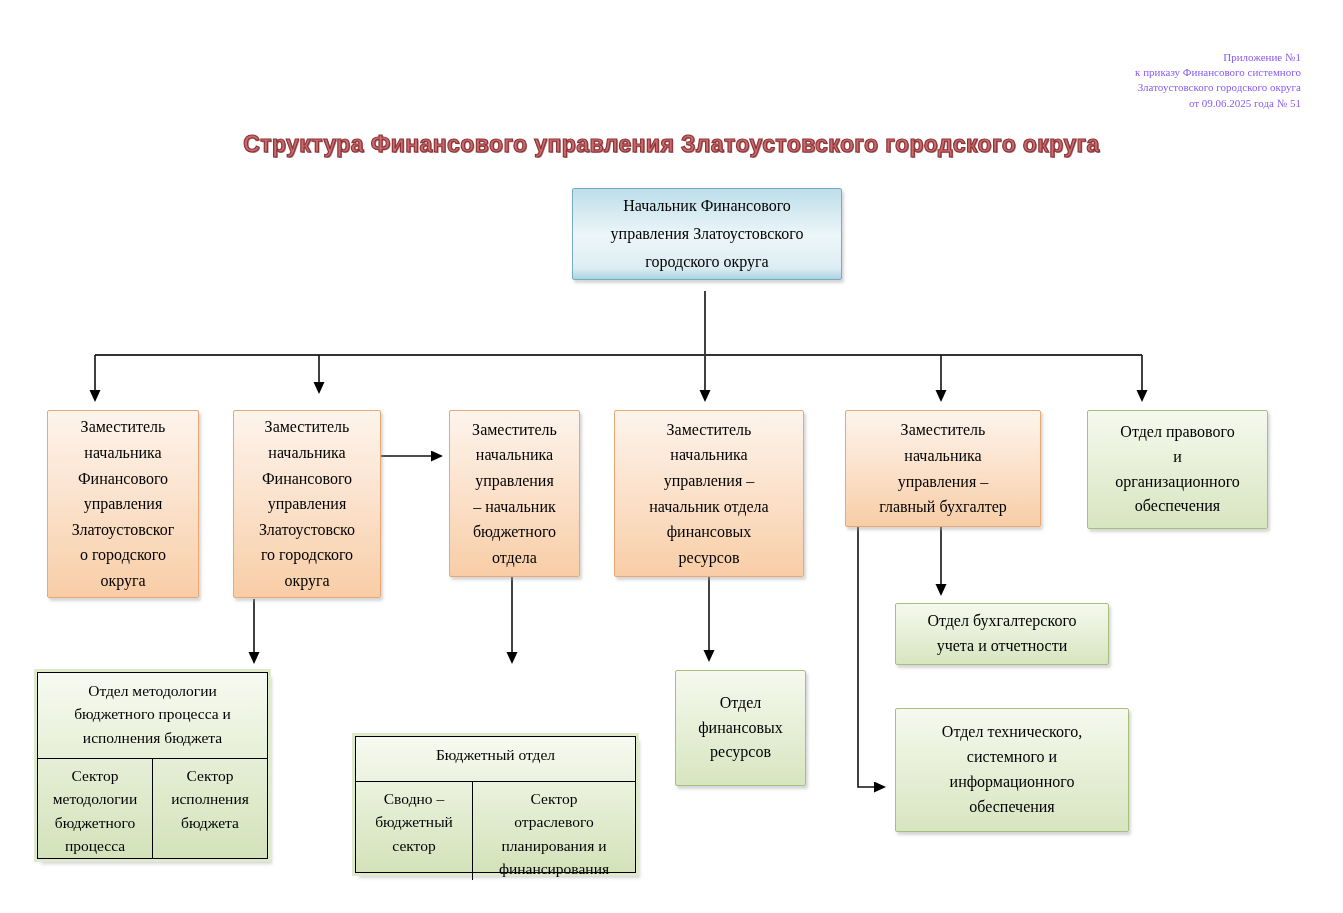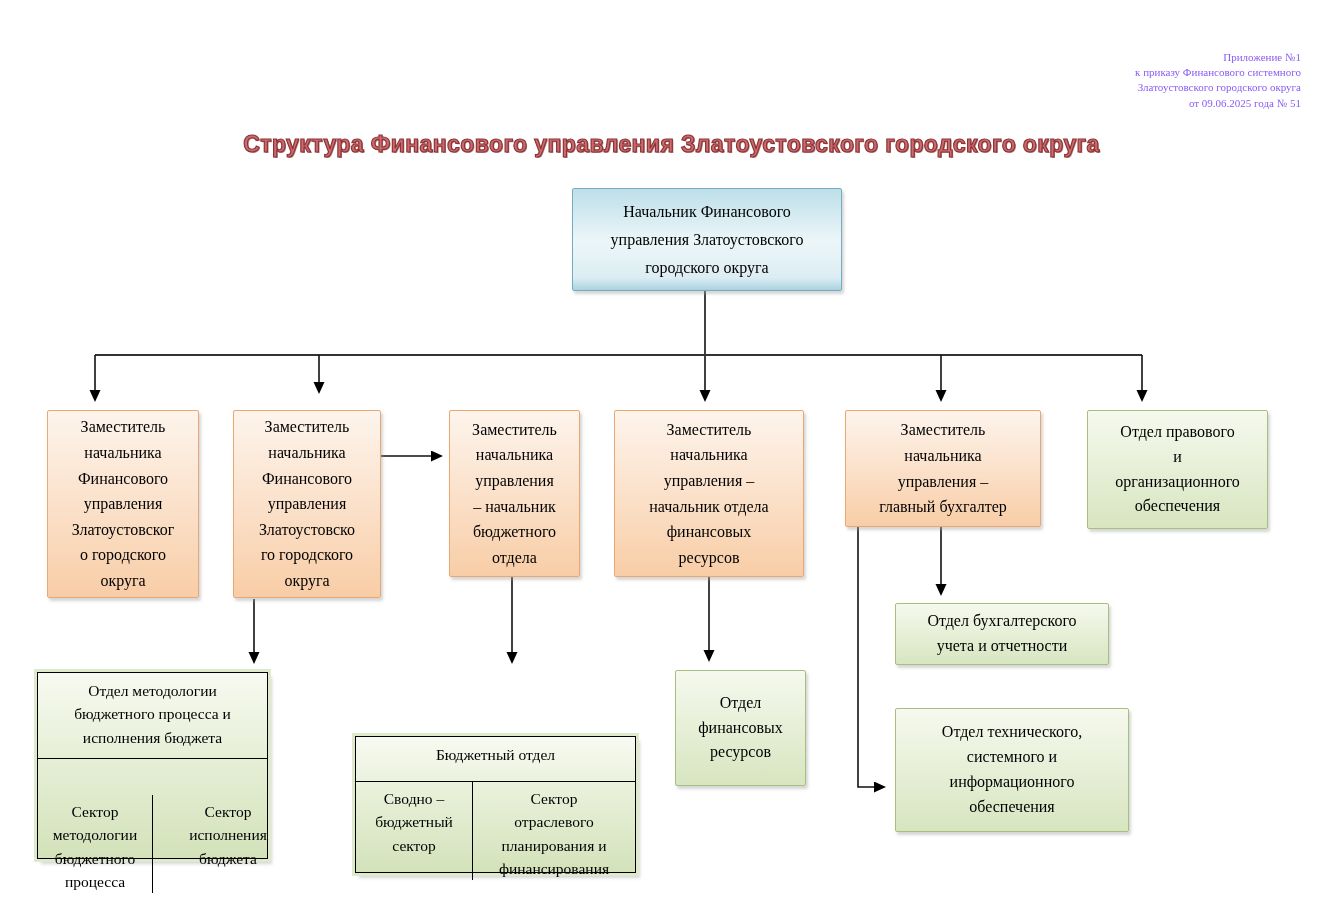--- a/index.html
+++ b/index.html
@@ -89,21 +89,21 @@
 
     <path d="M380,456 L441,456" stroke="#111" stroke-width="1.6" fill="none" marker-end="url(#arrow)"></path>
 
     <path d="M254,599 L254,662" stroke="#111" stroke-width="1.6" fill="none" marker-end="url(#arrow)"></path>
     <path d="M512,576 L512,662" stroke="#111" stroke-width="1.6" fill="none" marker-end="url(#arrow)"></path>
     <path d="M709,576 L709,660" stroke="#111" stroke-width="1.6" fill="none" marker-end="url(#arrow)"></path>
     <path d="M941,526 L941,594" stroke="#111" stroke-width="1.6" fill="none" marker-end="url(#arrow)"></path>
     <path d="M858,526 L858,787 L884,787" stroke="#111" stroke-width="1.6" fill="none" marker-end="url(#arrow)"></path>
   </svg>
 
-  <div class="box box-blue" style="left:572px;top:188px;width:270px;height:103px;">Начальник Финансового
+  <div class="box box-blue" style="left:572px;top:188px;width:270px;height:92px;">Начальник Финансового
 управления Златоустовского
 городского округа</div>
 
   <div class="box box-orange" style="left:47px;top:410px;width:152px;height:188px;">Заместитель
 начальника
 Финансового
 управления
 Златоустовског
 о городского
 округа</div>
@@ -128,21 +128,21 @@
 ресурсов</div>
   <div class="box box-orange" style="left:845px;top:410px;width:196px;height:117px;">Заместитель
 начальника
 управления –
 главный бухгалтер</div>
   <div class="box box-green" style="left:1087px;top:410px;width:181px;height:119px;">Отдел правового
 и
 организационного
 обеспечения</div>
 
-  <div class="table-box" style="left:37px;top:672px;width:231px;height:187px;grid-template-columns:115px 1fr;grid-template-rows:86px 1fr;gap:36px;">
+  <div class="table-box" style="left:37px;top:672px;width:231px;height:187px;grid-template-columns:115px 1fr;grid-template-rows:86px 1fr;">
     <div class="hdr">Отдел методологии
 бюджетного процесса и
 исполнения бюджета</div>
     <div class="cell first">Сектор
 методологии
 бюджетного
 процесса</div>
     <div class="cell">Сектор
 исполнения
 бюджета</div>

